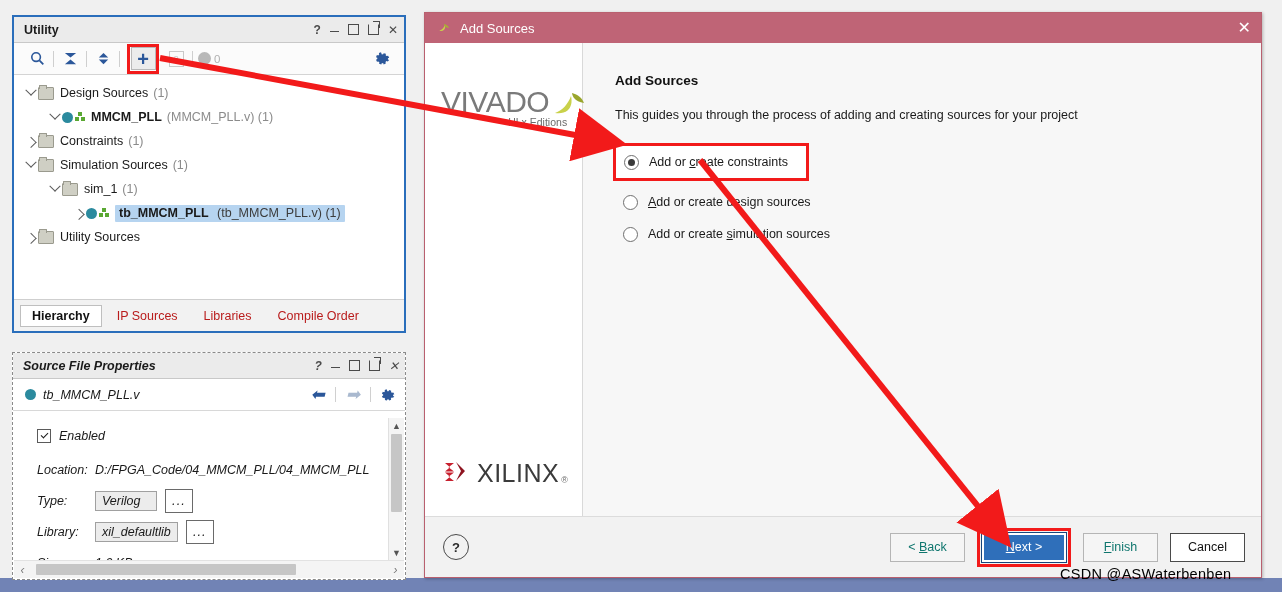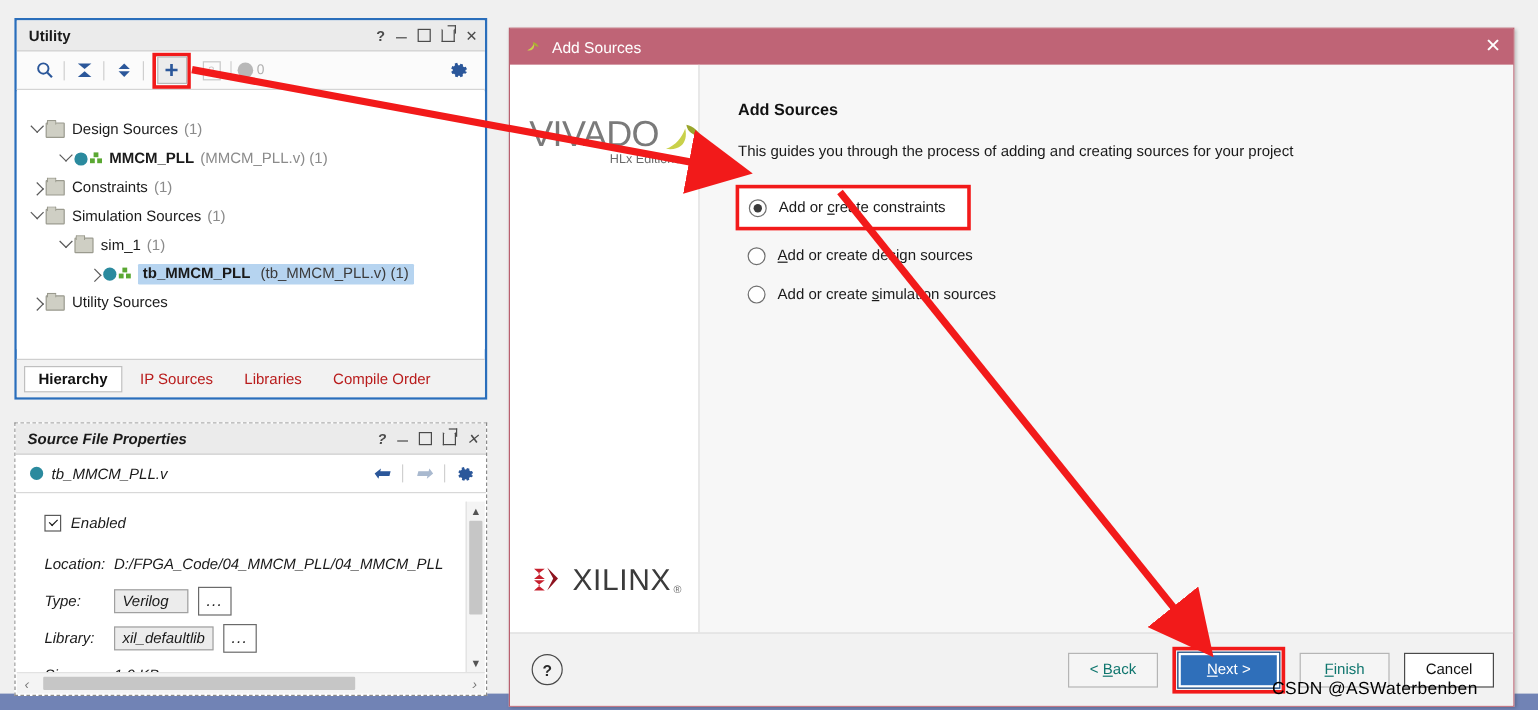--- a/index.html
+++ b/index.html
@@ -86,21 +86,21 @@
   .plus-glyph { color: #2b579a; font-size: 20px; font-weight: bold; line-height: 14px; }
   .tb-disabled { color: #c2c2c2; }
   .q-box { width: 13px; height: 14px; border: 1.3px solid #c9c9c9; display:flex;align-items:center;justify-content:center;font-size:9px;color:#c9c9c9; }
   .dot-grey { width: 13px; height: 13px; border-radius: 50%; background: #b8b8b8; }
   .zero-label { color: #b0b0b0; font-size: 11.5px; margin-left: 3px; }
 
   .tree-area {
     position: absolute; left: 0; top: 59px; right: 0; bottom: 40px;
     background: #ffffff;
     overflow: hidden;
-    padding-top: 20px;
+    padding-top: 5px;
     box-sizing: border-box;
   }
   .tree-row {
     height: 24px;
     display: flex; align-items: center;
     font-size: 12.5px;
     white-space: nowrap;
   }
   .tw { width: 14px; display:inline-flex; align-items:center; justify-content:center; color:#555; font-size: 10px; }
   .chev-d, .chev-r {
@@ -215,21 +215,20 @@
   .hscroll .arr { position: absolute; top:0; bottom: 0; width: 17px; display:flex;align-items:center;justify-content:center;color:#777;font-size:12px; }
   .hscroll .arr.l { left: 0; } .hscroll .arr.r { right: 0; }
 
   
   #dialog {
     position: absolute; left: 424px; top: 12px; width: 838px; height: 566px;
     background: #ffffff;
     border: 1px solid #b9606f;
     box-sizing: border-box;
     box-shadow: 1px 1px 3px rgba(0,0,0,0.25);
-    margin-top: 11px;
   }
   .dlg-titlebar {
     height: 30px; background: #bf6476;
     display: flex; align-items: center; padding: 0 10px 0 12px;
     box-sizing: border-box;
   }
   .vivado-leaf {
     width: 15px; height: 15px; margin-right: 8px; position: relative; flex: 0 0 auto;
   }
   .dlg-title { color: #ffffff; font-size: 13px; flex: 1; }

